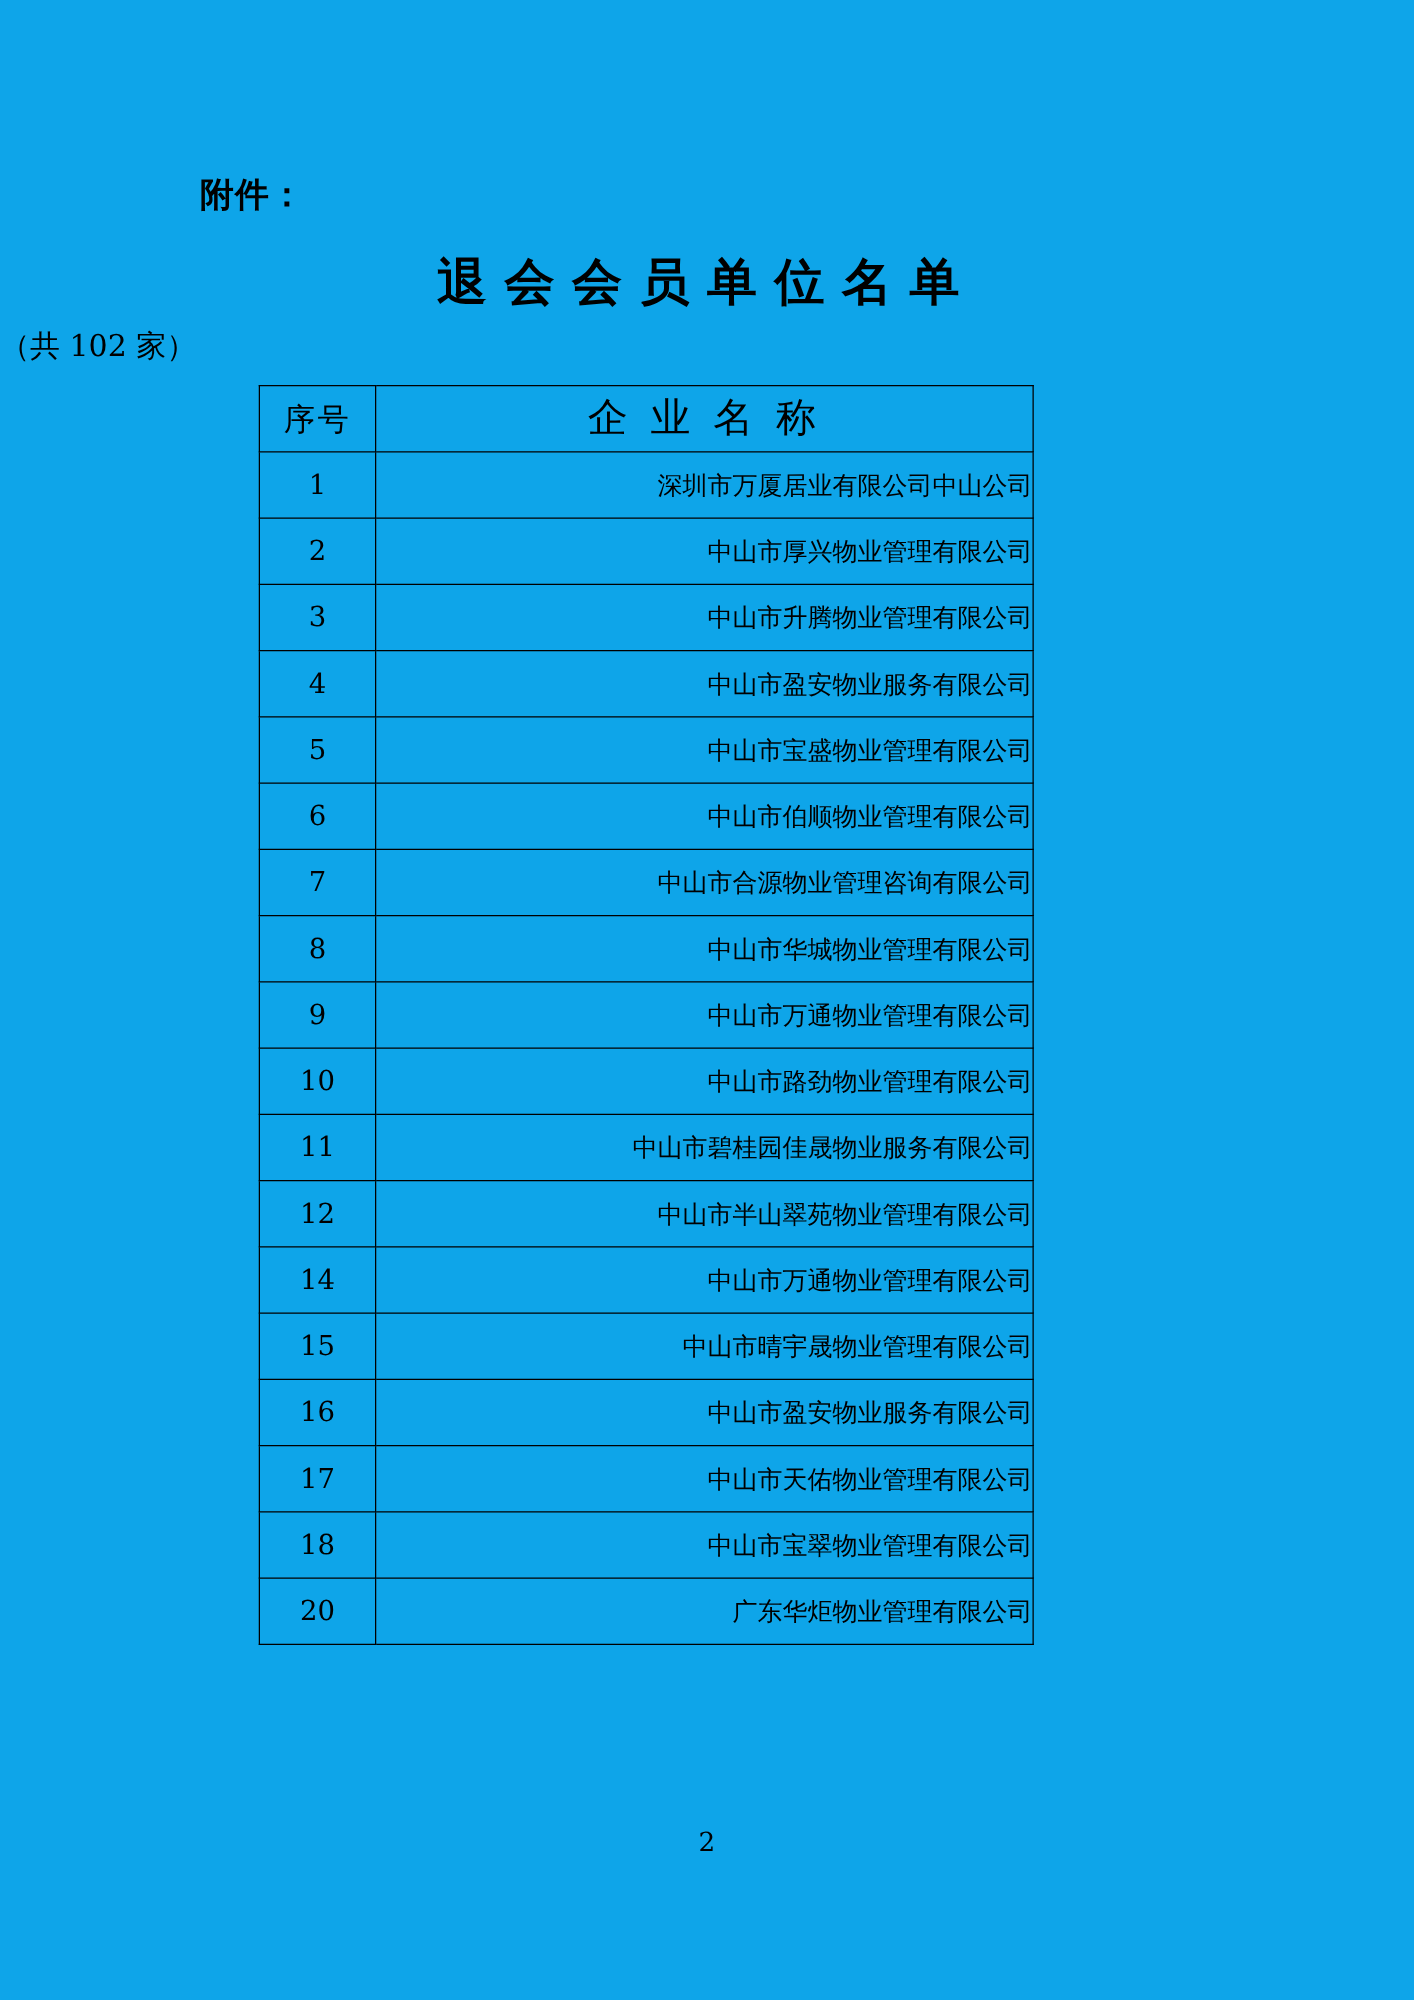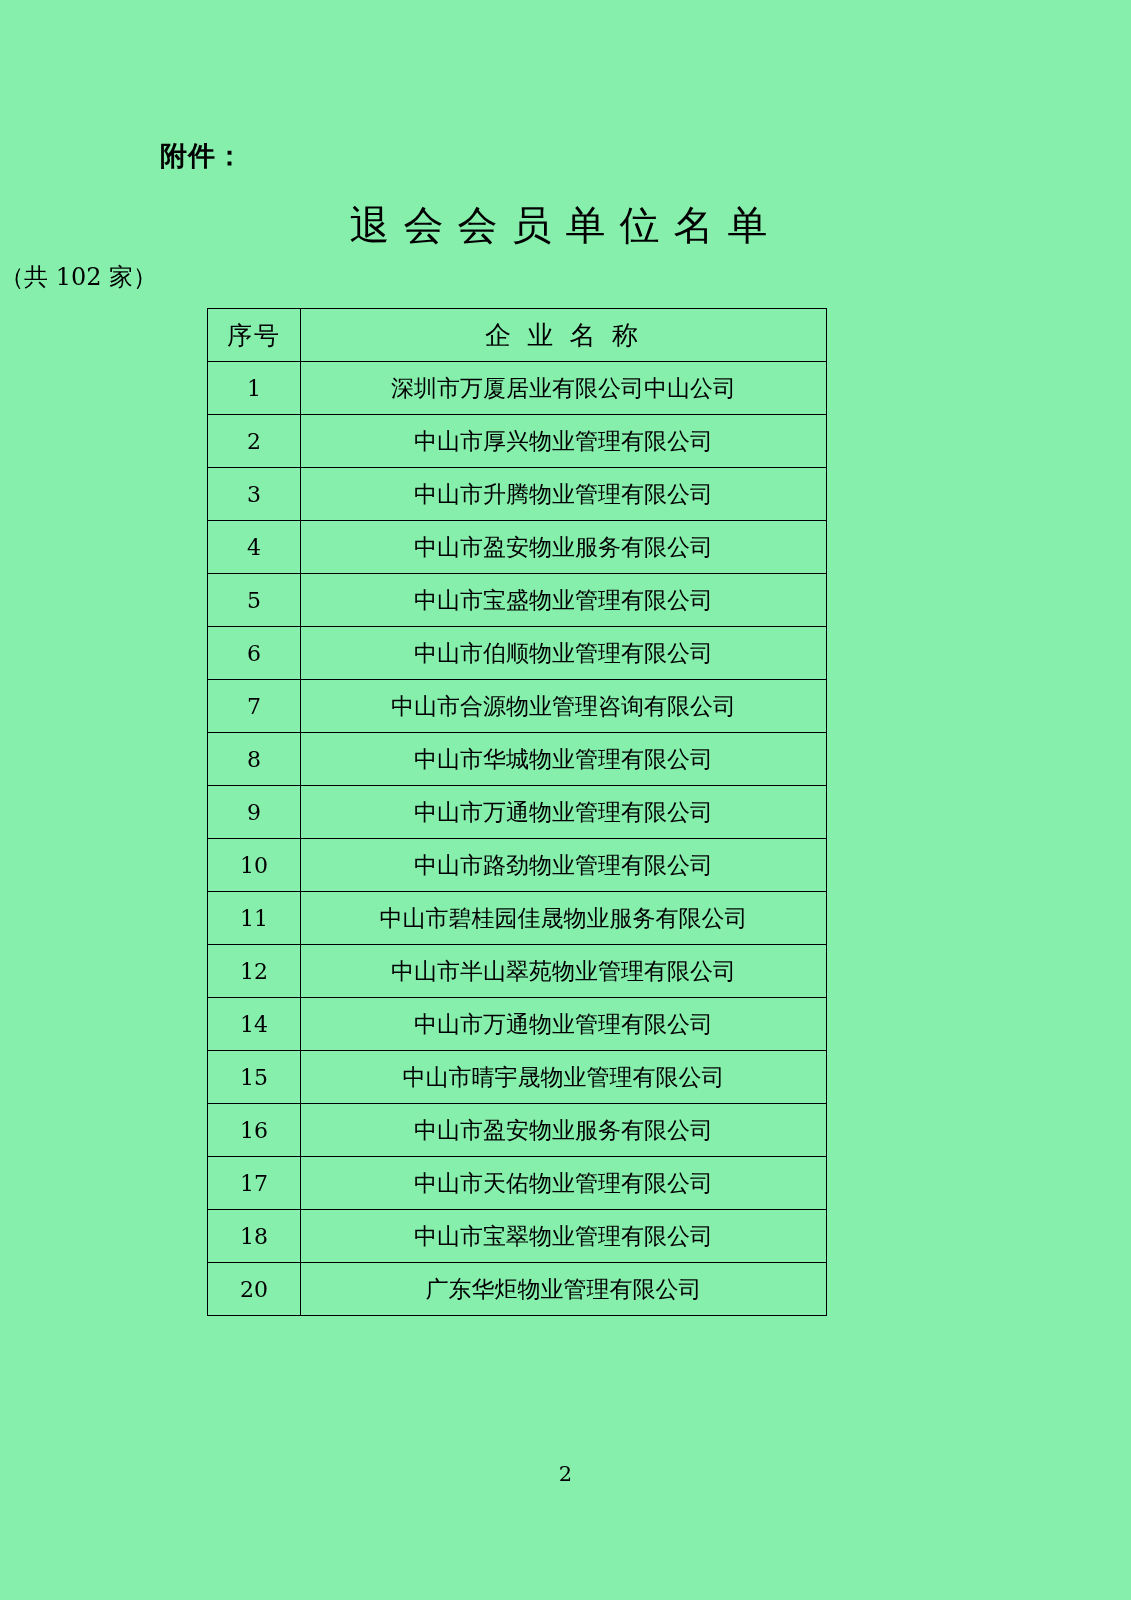--- a/index.html
+++ b/index.html
@@ -4,21 +4,21 @@
 <style>
   html, body {
     margin: 0;
     padding: 0;
     background: #ffffff;
   }
   .page {
     position: relative;
     width: 1131px;
     height: 1600px;
-    background: #86efac;
+    background: #0ea5e9;
     font-family: "DejaVu Serif", "Liberation Serif", serif;
     color: #000000;
     box-sizing: border-box;
     overflow: hidden;
   }
   .attachment-label {
     position: absolute;
     left: 160px;
     top: 138px;
     font-size: 27px;
@@ -26,21 +26,21 @@
     letter-spacing: 1px;
     font-family: "DejaVu Serif", "Liberation Serif", serif;
   }
   .doc-title {
     position: absolute;
     left: 0;
     right: 0;
     top: 198px;
     text-align: center;
     font-size: 40px;
-    font-weight: normal;
+    font-weight: bold;
     letter-spacing: 14px;
     font-family: "DejaVu Serif", "Liberation Serif", serif;
   }
   .doc-subtitle {
     position: absolute;
     left: 0;
     right: 0;
     top: 261px;
     text-align: left;
     font-size: 24px;
@@ -62,33 +62,33 @@
   }
   .th-no {
     width: 92px;
     text-align: center;
     font-size: 25px;
     font-weight: bold;
     letter-spacing: 2px;
   }
   .th-name {
     text-align: center;
-    font-size: 26px;
+    font-size: 32px;
     font-weight: bold;
     letter-spacing: 4px;
   }
   td.col-no {
     width: 92px;
     text-align: center;
     font-size: 22px;
     font-family: "DejaVu Serif", "Liberation Serif", serif;
   }
   td.col-name {
-    text-align: center;
-    font-size: 23px;
+    text-align: right;
+    font-size: 20px;
     padding-left: 14px;
     font-family: "DejaVu Serif", "Liberation Serif", serif;
   }
   .page-number {
     position: absolute;
     left: 0;
     right: 0;
     top: 1462px;
     text-align: center;
     font-size: 21px;

